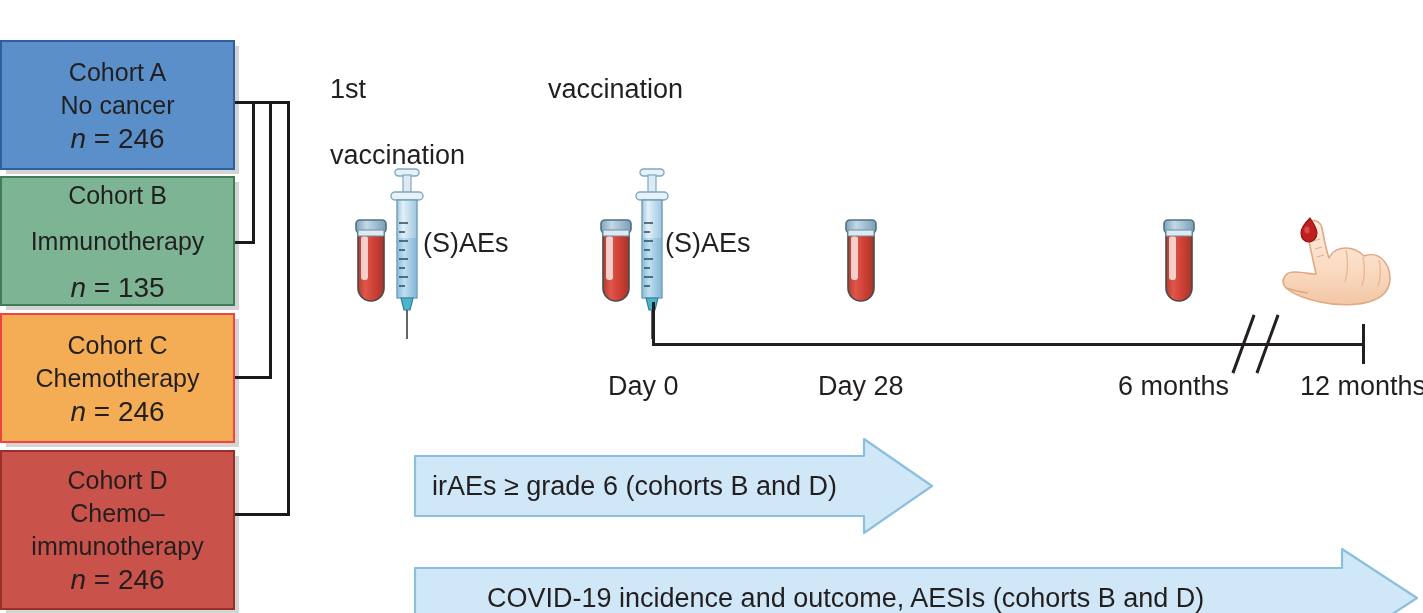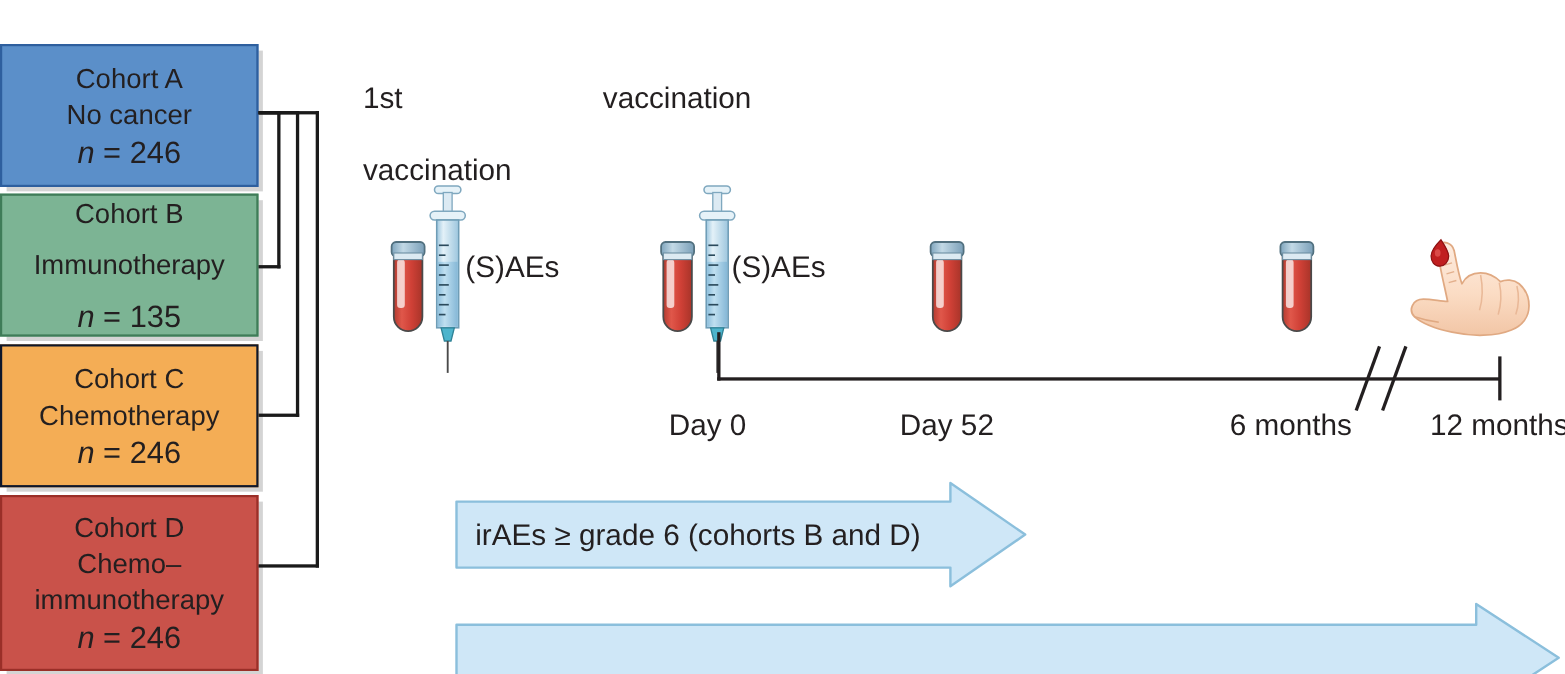--- a/index.html
+++ b/index.html
@@ -62,21 +62,21 @@
     <span class="ln">No cancer</span>
     <span class="ln nline"><i>n</i> = 246</span>
   </div>
 
   <div class="cohort" style="top:138px;height:130px;width:235px;background:#7cb494;border:2px solid #3f7c58;gap:13px;">
     <span class="ln">Cohort B</span>
     <span class="ln">Immunotherapy</span>
     <span class="ln nline"><i>n</i> = 135</span>
   </div>
 
-  <div class="cohort" style="top:275px;height:130px;width:235px;background:#f4ad55;border:2px solid #0f172a;">
+  <div class="cohort" style="top:275px;height:130px;width:235px;background:#f4ad55;border:2px solid #ef4444;">
     <span class="ln">Cohort C</span>
     <span class="ln">Chemotherapy</span>
     <span class="ln nline"><i>n</i> = 246</span>
   </div>
 
   <div class="cohort" style="top:412px;height:160px;width:235px;background:#c9524a;border:2px solid #9a2f28;">
     <span class="ln">Cohort D</span>
     <span class="ln">Chemo–</span>
     <span class="ln">immunotherapy</span>
     <span class="ln nline"><i>n</i> = 246</span>
@@ -254,30 +254,31 @@
     </svg>
   </div>
 
   <div class="tl-tick" style="left:652px;top:264px;height:44px;"></div>
   <div class="tl-line" style="left:652px;top:305px;width:712px;"></div>
   <div class="tl-tick" style="left:1362px;top:286px;height:40px;"></div>
   <div class="tl-break" style="left:1242px;top:275px;"></div>
   <div class="tl-break" style="left:1266px;top:275px;"></div>
 
   <div class="tl-label" style="left:608px;top:333px;">Day 0</div>
-  <div class="tl-label" style="left:818px;top:333px;">Day 52</div>
+  <div class="tl-label" style="left:818px;top:333px;">Day 28</div>
   <div class="tl-label" style="left:1118px;top:333px;">6 months</div>
   <div class="tl-label" style="left:1300px;top:333px;">12 months</div>
 
   <div class="arrowbox" style="left:412px;top:398px;">
     <svg width="525" height="100" viewBox="0 0 525 100">
       <path d="M3 20 H452 V3 L520 50 L452 97 V80 H3 Z" fill="#cfe7f7" stroke="#8bbfdc" stroke-width="2.2" stroke-linejoin="round" style="filter:none"></path>
     </svg>
   </div>
   <div class="arrowtext" style="left:432px;top:433px;">irAEs ≥ grade 6 (cohorts B and D)</div>
 
   <div class="arrowbox" style="left:412px;top:508px;">
     <svg width="1010" height="105" viewBox="0 0 1010 105">
       <path d="M3 22 H930 V3 L1005 52 L930 101 V82 H3 Z" fill="#cfe7f7" stroke="#8bbfdc" stroke-width="2.2" stroke-linejoin="round"></path>
     </svg>
   </div>
+  <div class="arrowtext" style="left:487px;top:545px;">COVID-19 incidence and outcome, AESIs (cohorts B and D)</div>
 
 </div>
 
 </body></html>

